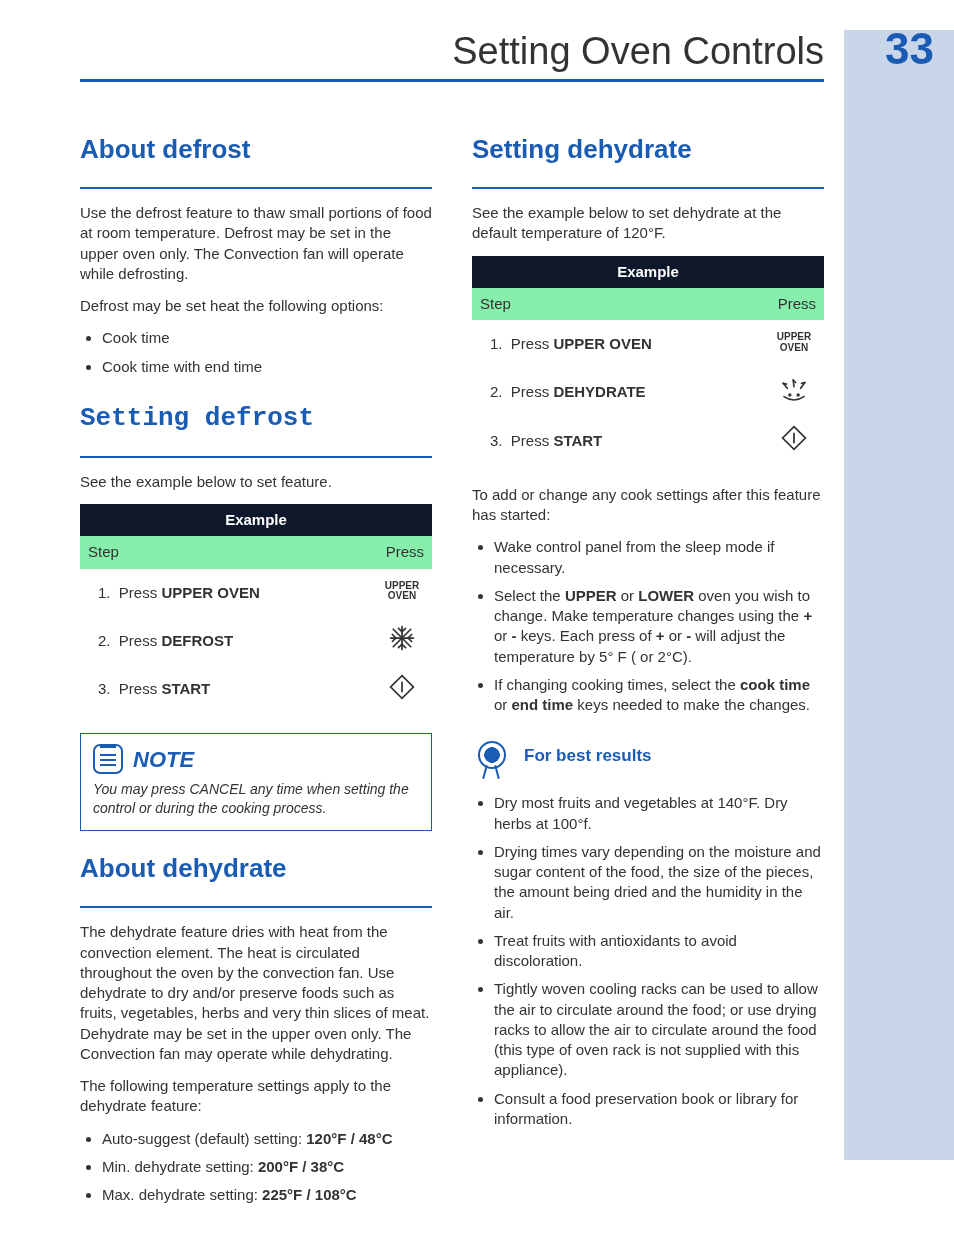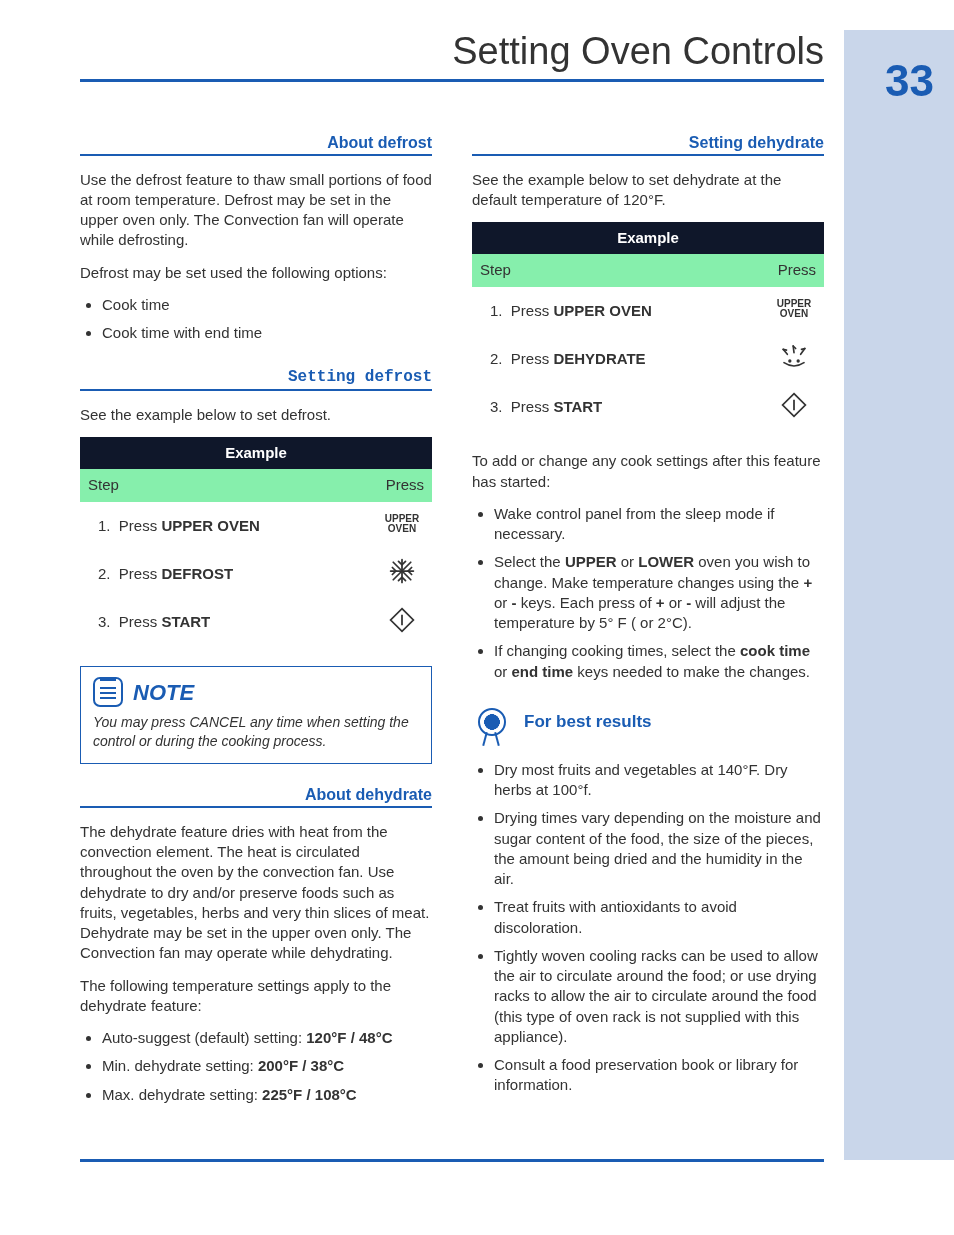--- a/index.html
+++ b/index.html
@@ -33,40 +33,39 @@
     padding-bottom: 6px;
   }
   .header h1 {
     font-weight: 300;
     font-size: 38px;
     color: #333;
   }
   .page-number {
     position: absolute;
     right: 20px;
-    top: 56px;
+    top: 24px;
     font-size: 44px;
     font-weight: 700;
     color: #1a5cb3;
     z-index: 2;
   }
   .columns {
     display: flex;
     gap: 40px;
     margin-right: 130px;
   }
   .col { flex: 1; font-size: 15px; line-height: 1.35; }
   h2 {
     color: #1a5cb3;
-    font-size: 16px;
+    font-size: 26px;
     font-weight: 700;
     border-bottom: 2px solid #1a5cb3;
-    padding-bottom: 0;
+    padding-bottom: 20px;
     margin-bottom: 14px;
-    text-align: right;
   }
   p { margin-bottom: 12px; }
   ul { list-style: disc; margin-left: 22px; margin-bottom: 14px; }
   ul li { margin-bottom: 8px; }
   .example-table {
     width: 100%;
     border-collapse: collapse;
     margin-bottom: 20px;
   }
   .example-table .hdr {
@@ -177,28 +176,28 @@
   <div class="header">
     <h1>Setting Oven Controls</h1>
   </div>
 
   <div class="columns">
 
     <div class="col">
 
       <h2>About defrost</h2>
       <p>Use the defrost feature to thaw small portions of food at room temperature. Defrost may be set in the upper oven only. The Convection fan will operate while defrosting.</p>
-      <p>Defrost may be set used the following options:</p>
+      <p>Defrost may be set heat the following options:</p>
       <ul>
         <li>Cook time</li>
         <li>Cook time with end time</li>
       </ul>
 
       <h2 class="spacer-h2">Setting defrost</h2>
-      <p>See the example below to set defrost.</p>
+      <p>See the example below to set feature.</p>
 
       <table class="example-table">
         <tbody>
             <tr>
               <td class="hdr" colspan="2">Example</td>
             </tr>
         <tr>
           <td class="sub">Step</td>
           <td class="sub sub-right">Press</td>
         </tr>

